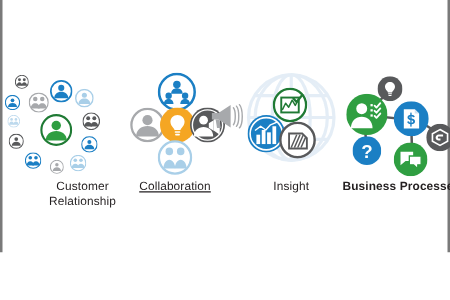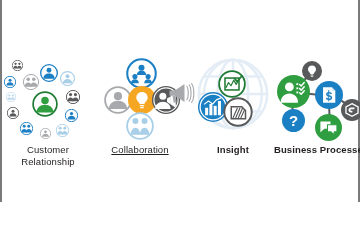--- a/index.html
+++ b/index.html
@@ -148,21 +148,21 @@
       <svg viewBox="0 0 40 40">
           <circle cx="20" cy="20" r="19" fill="#fff" stroke="#a9cfe8" stroke-width="2.8"></circle>
           <circle cx="13" cy="13" r="4.5" fill="#a9cfe8"></circle>
           <circle cx="27" cy="13" r="4.5" fill="#a9cfe8"></circle>
           <path d="M4 32c0-6.5 4-10.5 9-10.5s9 4 9 10.5z" fill="#a9cfe8"></path>
           <path d="M18 32c0-6.5 4-10.5 9-10.5s9 4 9 10.5z" fill="#a9cfe8"></path>
         </svg>
     </div>
   </div>
 
-  <div class="label" style="left:0px;top:144px;width:92px;">Customer
+  <div class="label" style="left:0px;top:144px;width:92px;padding-left:18px;">Customer
 Relationship</div>
 
   <div class="cluster" style="left:0;top:0;width:200px;height:145px;">
 
     <div class="node" style="left:124px;top:58px;width:31px;height:31px;">
       <svg viewBox="0 0 40 40">
           <circle cx="20" cy="20" r="18.4" fill="#fff" stroke="#1b7fc4" stroke-width="2.6"></circle>
           <circle cx="20" cy="12.5" r="3.9" fill="#1b7fc4"></circle>
           <path d="M14 22c0-3.6 2.6-5.8 6-5.8s6 2.2 6 5.8z" fill="#1b7fc4"></path>
           <circle cx="11.5" cy="24" r="3.3" fill="#1b7fc4"></circle>
@@ -271,21 +271,21 @@
           <g fill="none" stroke="#58595b" stroke-width="1.6" stroke-linecap="round">
             <path d="M13.5 27.5 19 15"></path>
             <path d="M17 27.5 22.5 15"></path>
             <path d="M20.5 27.5 26 15"></path>
             <path d="M24 27.5 28.5 17.5"></path>
           </g>
         </svg>
     </div>
   </div>
 
-  <div class="label" style="left:196px;top:144px;width:70px;font-weight:bold;">Insight</div>
+  <div class="label" style="left:196px;top:144px;width:70px;">Insight</div>
 
   <div class="cluster" style="left:0;top:0;width:360px;height:145px;">
 
     <div class="bp-line" style="left:295px;top:85px;width:17px;height:2.4px;transform:rotate(-40deg);"></div>
     <div class="bp-line" style="left:299px;top:92px;width:22px;height:2.4px;transform:rotate(6deg);"></div>
     <div class="bp-line" style="left:290px;top:103px;width:12px;height:2.4px;transform:rotate(86deg);"></div>
     <div class="bp-line" style="left:327px;top:106px;width:13px;height:2.4px;transform:rotate(88deg);"></div>
     <div class="bp-line" style="left:335px;top:97px;width:12px;height:2.4px;transform:rotate(32deg);"></div>
 
     <div class="node" style="left:275px;top:75px;width:33px;height:33px;">

